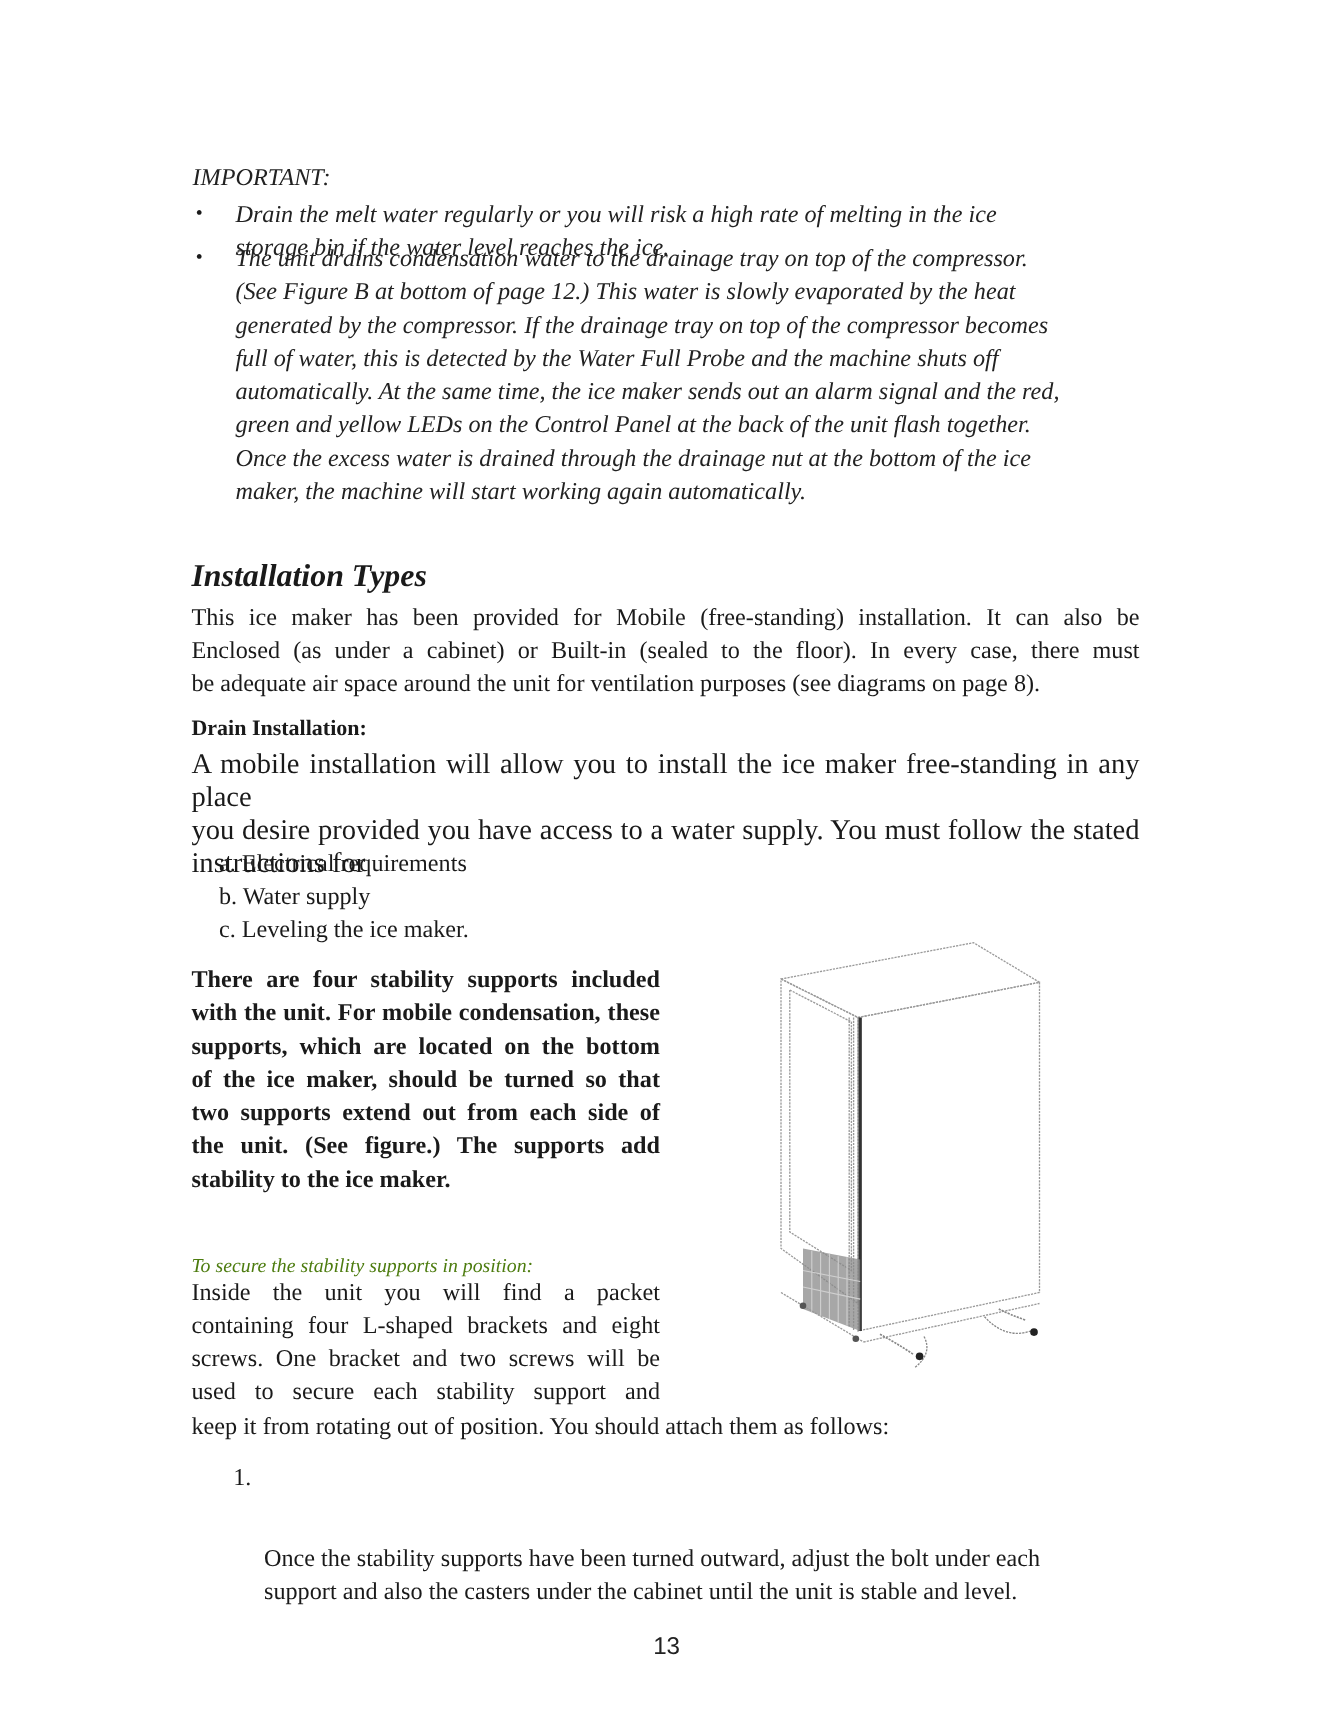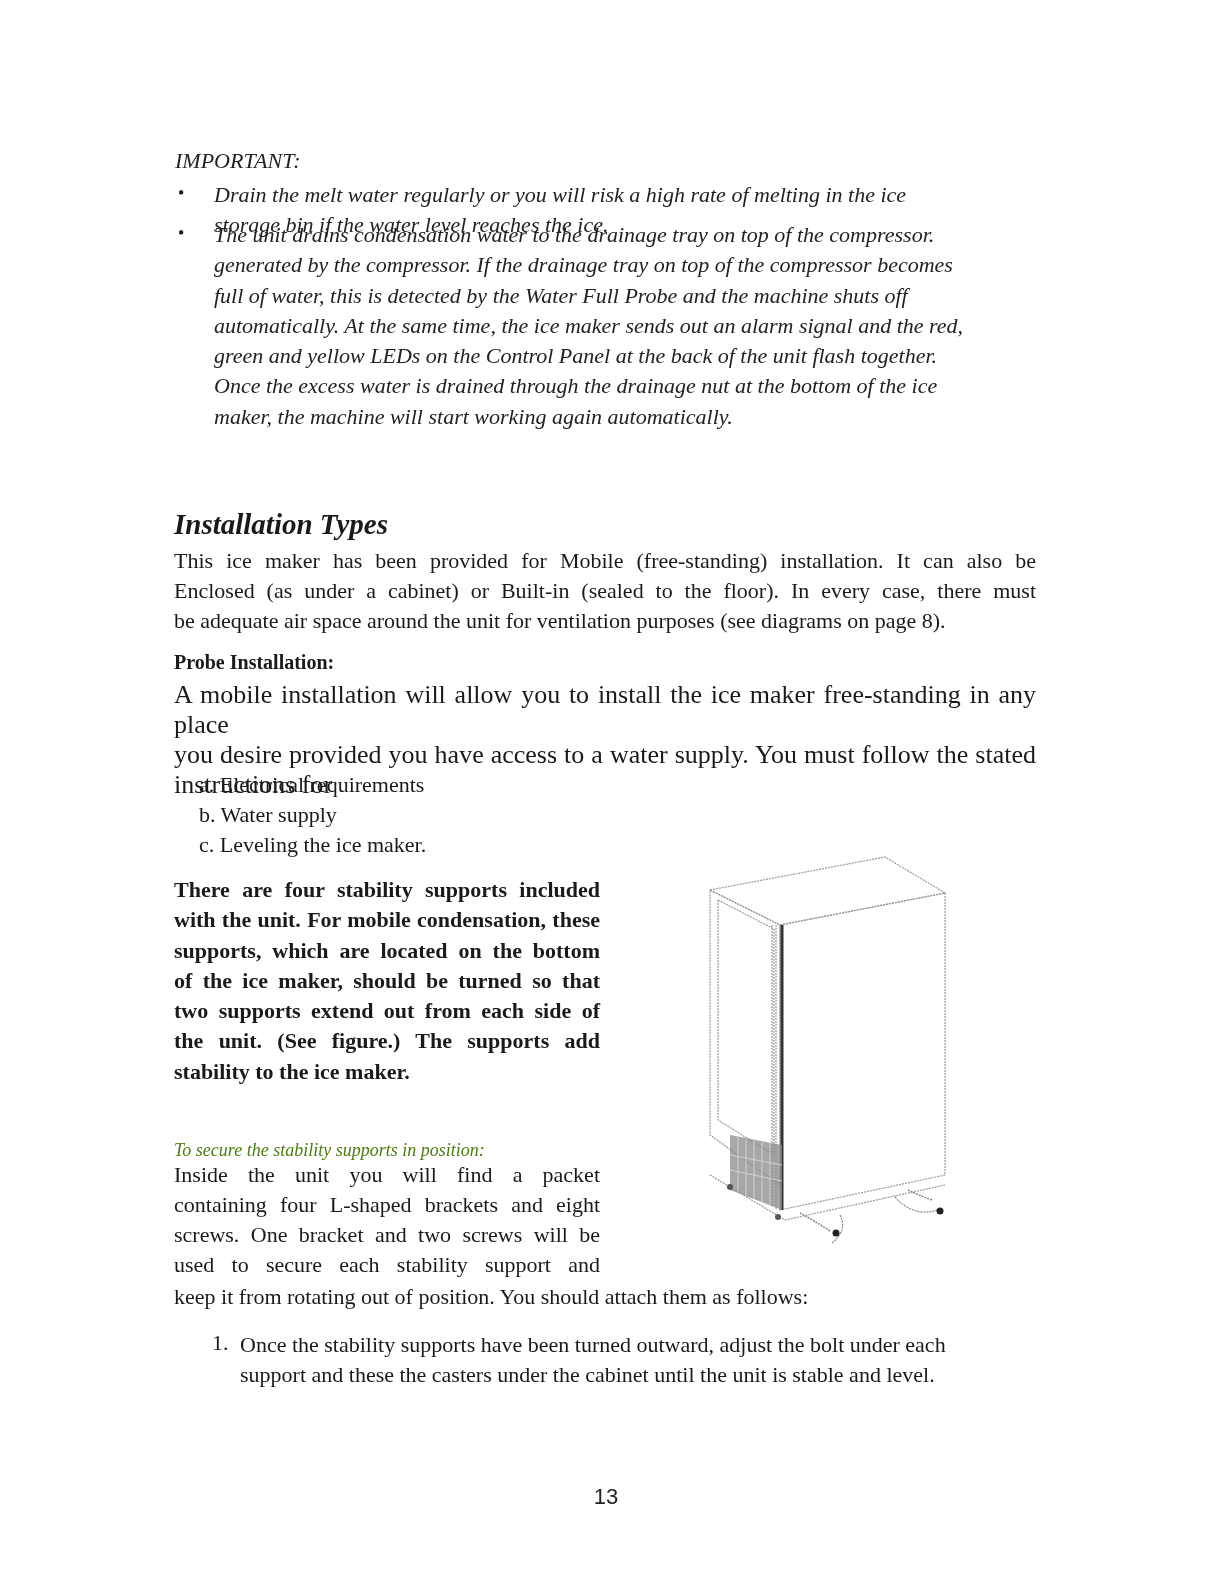--- a/index.html
+++ b/index.html
@@ -25,21 +25,21 @@
 
   #supports-para { left: 174px; top: 875px; width: 426px; font-size: 22px; line-height: 30.3px; }
   #supports-para span { display: block; font-weight: bold; }
 
   #secure-heading { left: 174px; top: 1140px; font-size: 18px; font-style: italic; color: #4d7c0f; }
   #secure-para { left: 174px; top: 1160px; width: 426px; font-size: 22px; line-height: 30px; }
   #secure-para span { display: block; }
   #secure-tail { left: 174px; top: 1282px; font-size: 22px; line-height: 30px; white-space: nowrap; }
 
   #step-1-num { left: 212px; top: 1330px; font-size: 22px; }
-  #step-1-text { left: 240px; top: 1330px; font-size: 22px; line-height: 30px; width: 780px; }
+  #step-1-text { left: 240px; top: 1402px; font-size: 22px; line-height: 30px; width: 780px; }
   #step-1-text span { display: block; white-space: nowrap; }
 
   #page-number { left: 0; width: 1212px; top: 1484px; text-align: center;
                  font-family: "Liberation Sans", "DejaVu Sans", sans-serif; font-size: 22px; color: #222; }
 
   #ice-maker-figure { left: 690px; top: 845px; width: 270px; height: 400px; }
 </style>
 </head>
 <body>
 
@@ -48,37 +48,38 @@
 <div class="abs" style="left:0;top:180px;width:1212px;height:310px;">
   <span class="bullet-dot" style="top:3px;">•</span>
   <div class="bullet-text" style="top:0;">
     <div class="line">Drain the melt water regularly or you will risk a high rate of melting in the ice</div>
     <div class="line">storage bin if the water level reaches the ice.</div>
   </div>
 
   <span class="bullet-dot" style="top:43px;">•</span>
   <div class="bullet-text" style="top:40px;">
     <div class="line">The unit drains condensation water to the drainage tray on top of the compressor.</div>
+    <div class="line">(See Figure B at bottom of page 12.)  This water is slowly evaporated by the heat</div>
     <div class="line">generated by the compressor.  If the drainage tray on top of the compressor becomes</div>
     <div class="line">full of water, this is detected by the Water Full Probe and the machine shuts off</div>
     <div class="line">automatically.  At the same time, the ice maker sends out an alarm signal and the red,</div>
     <div class="line">green and yellow LEDs on the Control Panel at the back of the unit flash together.</div>
     <div class="line">Once the excess water is drained through the drainage nut at the bottom of the ice</div>
     <div class="line">maker, the machine will start working again automatically.</div>
   </div>
 </div>
 
 <div id="section-title" class="abs">Installation Types</div>
 <div id="intro-para" class="abs">
   <span class="just">This ice maker has been provided for Mobile (free-standing) installation. It can also be</span>
   <span class="just">Enclosed (as under a cabinet) or Built-in (sealed to the floor).  In every case, there must</span>
   <span>be adequate air space around the unit for ventilation purposes (see diagrams on page 8).</span>
 </div>
 
-<div id="mobile-heading" class="abs">Probe Installation:</div>
+<div id="mobile-heading" class="abs">Drain Installation:</div>
 <div id="mobile-para" class="abs">
   <span class="just">A mobile installation will allow you to install the ice maker free-standing in any place</span>
   <span class="just">you desire provided you have access to a water supply. You must follow the stated</span>
   <span>instructions for</span>
 </div>
 <div id="req-list" class="abs">
   <div>a. Electrical requirements</div>
   <div>b. Water supply</div>
   <div>c. Leveling the ice maker.</div>
 </div>
@@ -146,16 +147,16 @@
   <span class="just">Inside the unit you will find a packet</span>
   <span class="just">containing four L-shaped brackets and eight</span>
   <span class="just">screws. One bracket and two screws will be</span>
   <span class="just">used to secure each stability support and</span>
 </div>
 <div id="secure-tail" class="abs">keep it from rotating out of position.  You should attach them as follows:</div>
 
 <div id="step-1-num" class="abs">1.</div>
 <div id="step-1-text" class="abs">
   <span>Once the stability supports have been turned outward, adjust the bolt under each</span>
-  <span>support and these the casters under the cabinet until the unit is stable and level.</span>
+  <span>support and also the casters under the cabinet until the unit is stable and level.</span>
 </div>
 
 <div id="page-number" class="abs">13</div>
 
 </body></html>

